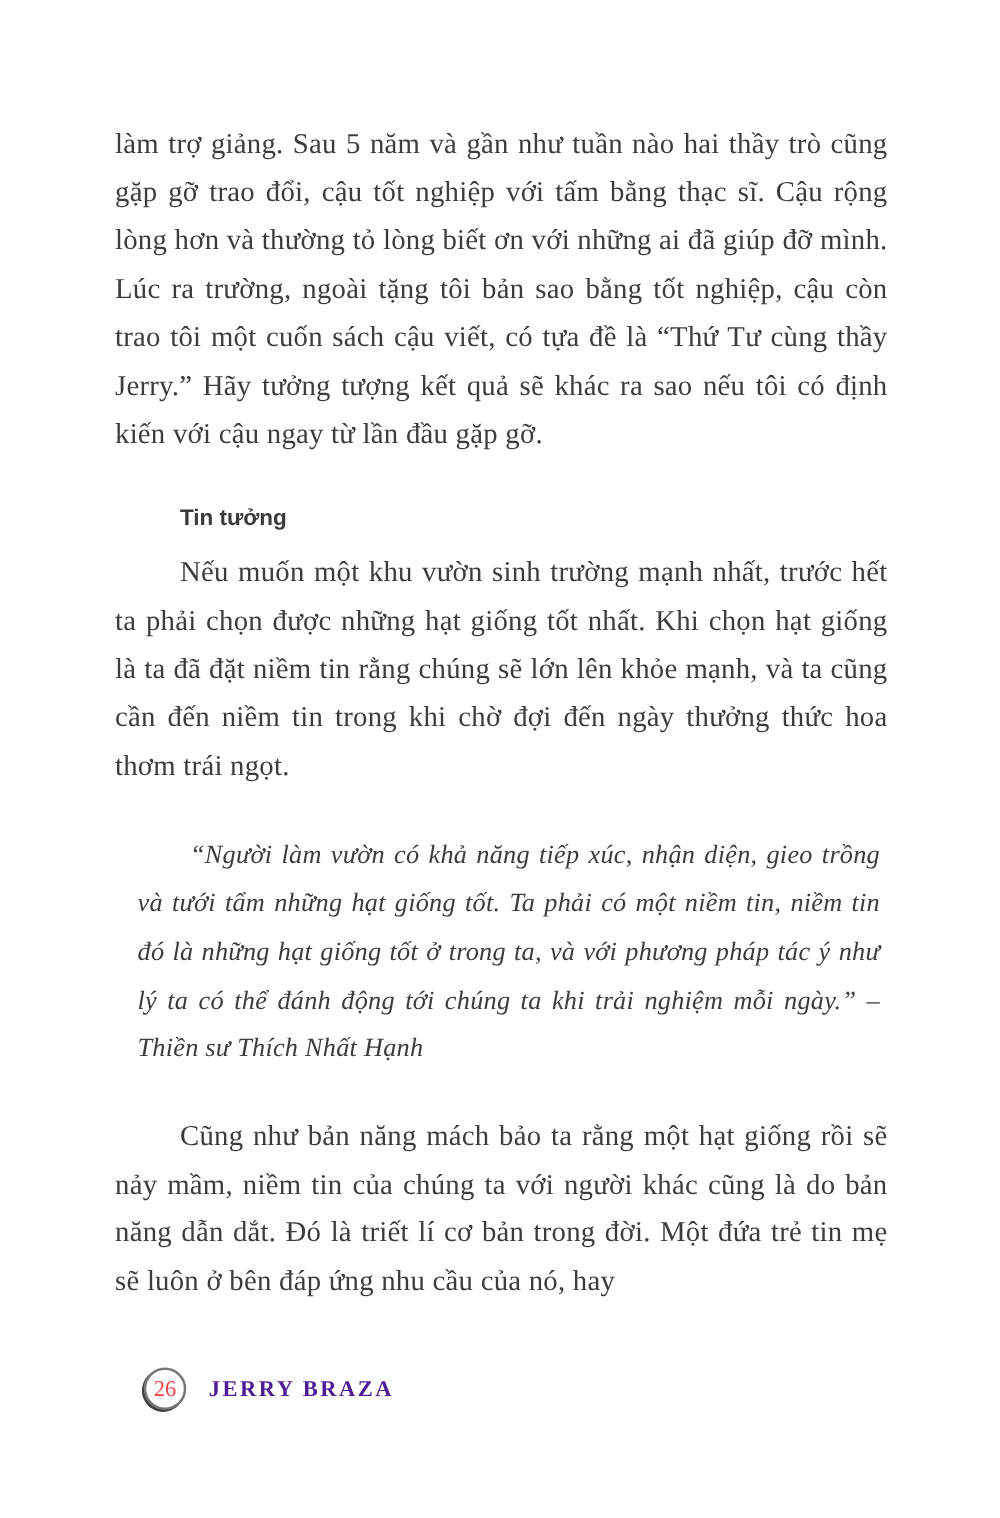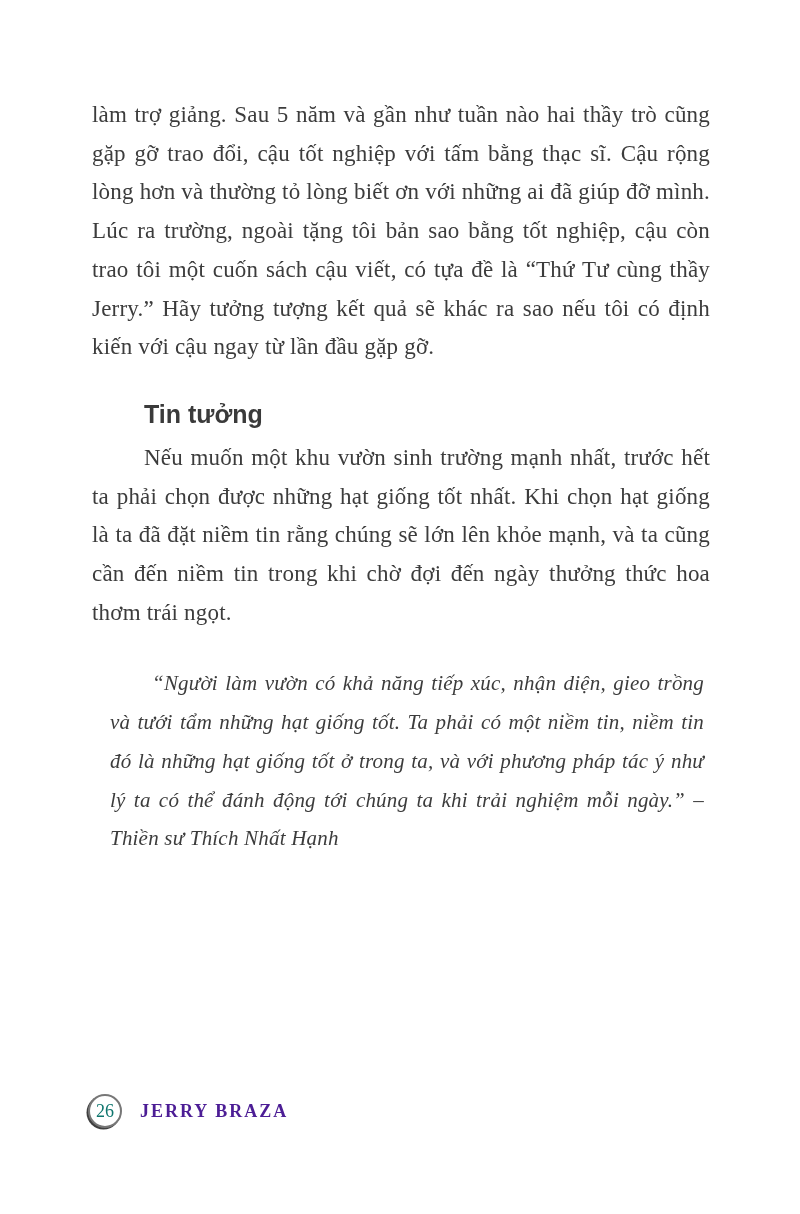--- a/index.html
+++ b/index.html
@@ -25,21 +25,21 @@
     text-align: justify;
     letter-spacing: 0.2px;
   }
   .body-par.indent {
     text-indent: 52px;
   }
   .section-heading {
     margin: 28px 0 6px 0;
     padding-left: 52px;
     font-family: "Liberation Sans", "DejaVu Sans", sans-serif;
-    font-size: 25px;
+    font-size: 18px;
     font-weight: 600;
     color: #3a3a3a;
     line-height: 38px;
   }
   .quote-block {
     margin: 32px 6px 32px 18px;
     font-size: 21px;
     line-height: 38.7px;
     font-style: italic;
     text-align: justify;
@@ -61,23 +61,24 @@
     display: flex;
     align-items: center;
     justify-content: center;
     width: 34px;
     height: 34px;
     border-radius: 50%;
     border: 2px solid #777;
     box-shadow: -1.5px 1.5px 0 0 #3f3f3f;
     font-family: "Liberation Serif", "DejaVu Serif", serif;
     font-size: 18px;
-    color: #0f766e;
+    color: #ef4444;
     box-sizing: border-box;
     background: #fff;
+    margin-left: 27px;
   }
   .author-name {
     font-family: "Liberation Serif", "DejaVu Serif", serif;
     font-size: 18px;
     letter-spacing: 2px;
     color: #4c1d95;
     font-variant: small-caps;
     font-weight: 600;
   }
 </style>
@@ -87,19 +88,20 @@
 <div class="page">
 
   <p class="body-par">làm trợ giảng. Sau 5 năm và gần như tuần nào hai thầy trò cũng gặp gỡ trao đổi, cậu tốt nghiệp với tấm bằng thạc sĩ. Cậu rộng lòng hơn và thường tỏ lòng biết ơn với những ai đã giúp đỡ mình. Lúc ra trường, ngoài tặng tôi bản sao bằng tốt nghiệp, cậu còn trao tôi một cuốn sách cậu viết, có tựa đề là “Thứ Tư cùng thầy Jerry.” Hãy tưởng tượng kết quả sẽ khác ra sao nếu tôi có định kiến với cậu ngay từ lần đầu gặp gỡ.</p>
 
   <h2 class="section-heading">Tin tưởng</h2>
 
   <p class="body-par indent">Nếu muốn một khu vườn sinh trường mạnh nhất, trước hết ta phải chọn được những hạt giống tốt nhất. Khi chọn hạt giống là ta đã đặt niềm tin rằng chúng sẽ lớn lên khỏe mạnh, và ta cũng cần đến niềm tin trong khi chờ đợi đến ngày thưởng thức hoa thơm trái ngọt.</p>
 
   <blockquote class="quote-block">“Người làm vườn có khả năng tiếp xúc, nhận diện, gieo trồng và tưới tẩm những hạt giống tốt. Ta phải có một niềm tin, niềm tin đó là những hạt giống tốt ở trong ta, và với phương pháp tác ý như lý ta có thể đánh động tới chúng ta khi trải nghiệm mỗi ngày.” – Thiền sư Thích Nhất Hạnh</blockquote>
 
+  <p class="body-par indent last-par">Cũng như bản năng mách bảo ta rằng một hạt giống rồi sẽ nảy mầm, niềm tin của chúng ta với người khác cũng là do bản năng dẫn dắt. Đó là triết lí cơ bản trong đời. Một đứa trẻ tin mẹ sẽ luôn ở bên đáp ứng nhu cầu của nó, hay</p>
 
   <div class="footer">
     <span class="page-num-badge">26</span>
     <span class="author-name">JERRY BRAZA</span>
   </div>
 
 </div>
 
 </body></html>

